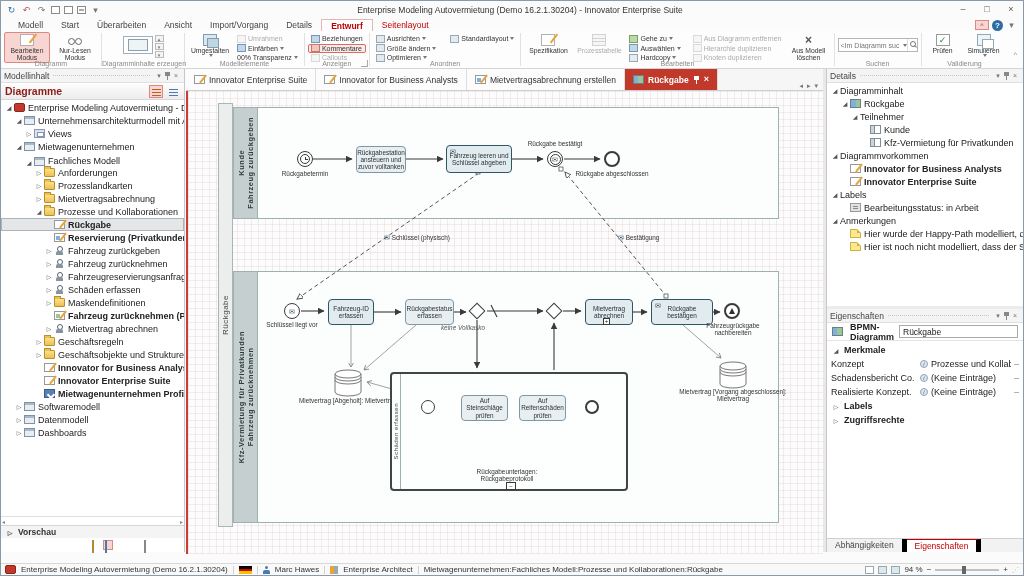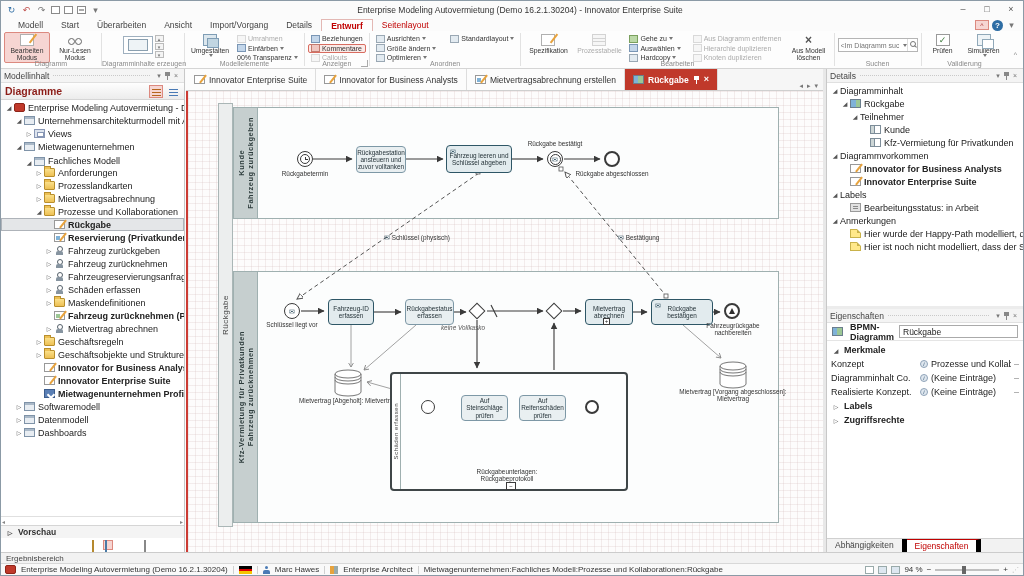--- a/index.html
+++ b/index.html
@@ -840,21 +840,21 @@
           <span class="exp">◢</span>
           <span class="sec">Merkmale</span>
         </div>
         <div class="prow">
           <span class="lab">Konzept</span>
           <span class="infoi">i</span>
           <span class="val">Prozesse und Kollaborationen</span>
           <span class="more">–</span>
         </div>
         <div class="prow">
-          <span class="lab">Diagramminhalt Co.</span>
+          <span class="lab">Schadensbericht Co.</span>
           <span class="infoi">i</span>
           <span class="val">(Keine Einträge)</span>
           <span class="more">–</span>
         </div>
         <div class="prow">
           <span class="lab">Realisierte Konzept.</span>
           <span class="infoi">i</span>
           <span class="val">(Keine Einträge)</span>
           <span class="more">–</span>
         </div>
@@ -867,23 +867,20 @@
           <span class="sec">Zugriffsrechte</span>
         </div>
       </div>
       <div class="proptabs">
         <span class="ptab">Abhängigkeiten</span>
         <span class="ptab active">Eigenschaften</span>
       </div>
     </div>
   </div>
 
-  <div class="resultsbar">
-    <span>Ergebnisbereich</span>
-  </div>
   <div class="statusbar">
     <span class="tico model" style="margin:0"></span>
     <span>Enterprise Modeling Autovermietung (Demo 16.2.1.30204)</span>
     <span class="sbsep"></span>
     <span class="flag"></span>
     <span class="sbsep"></span>
     <span class="peri"></span>
     <span>Marc Hawes</span>
     <span class="sbsep"></span>
     <span class="eaic"></span>

